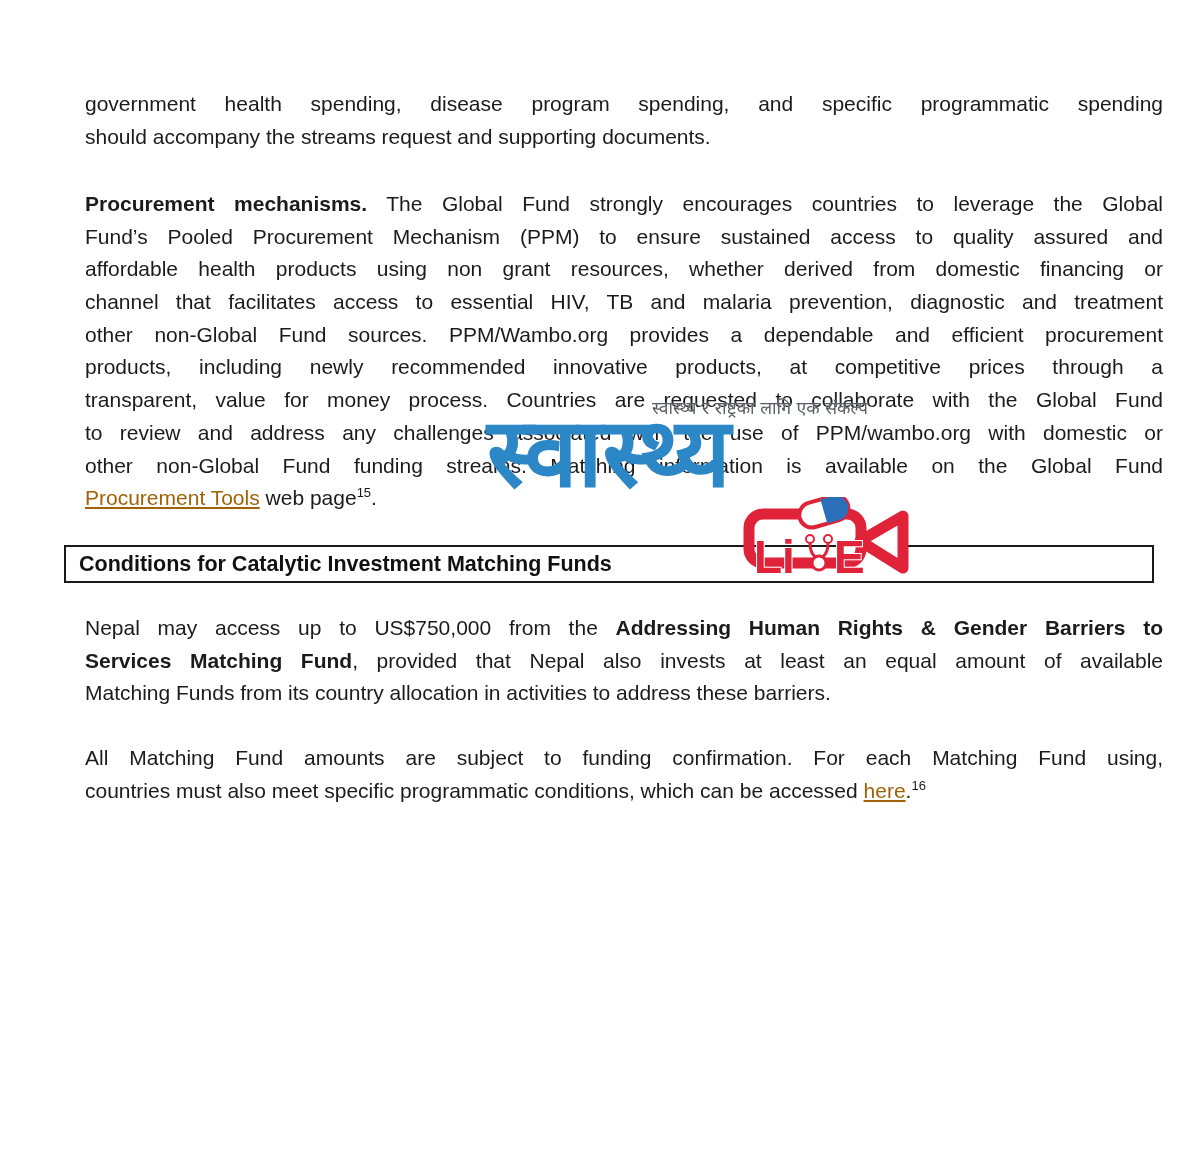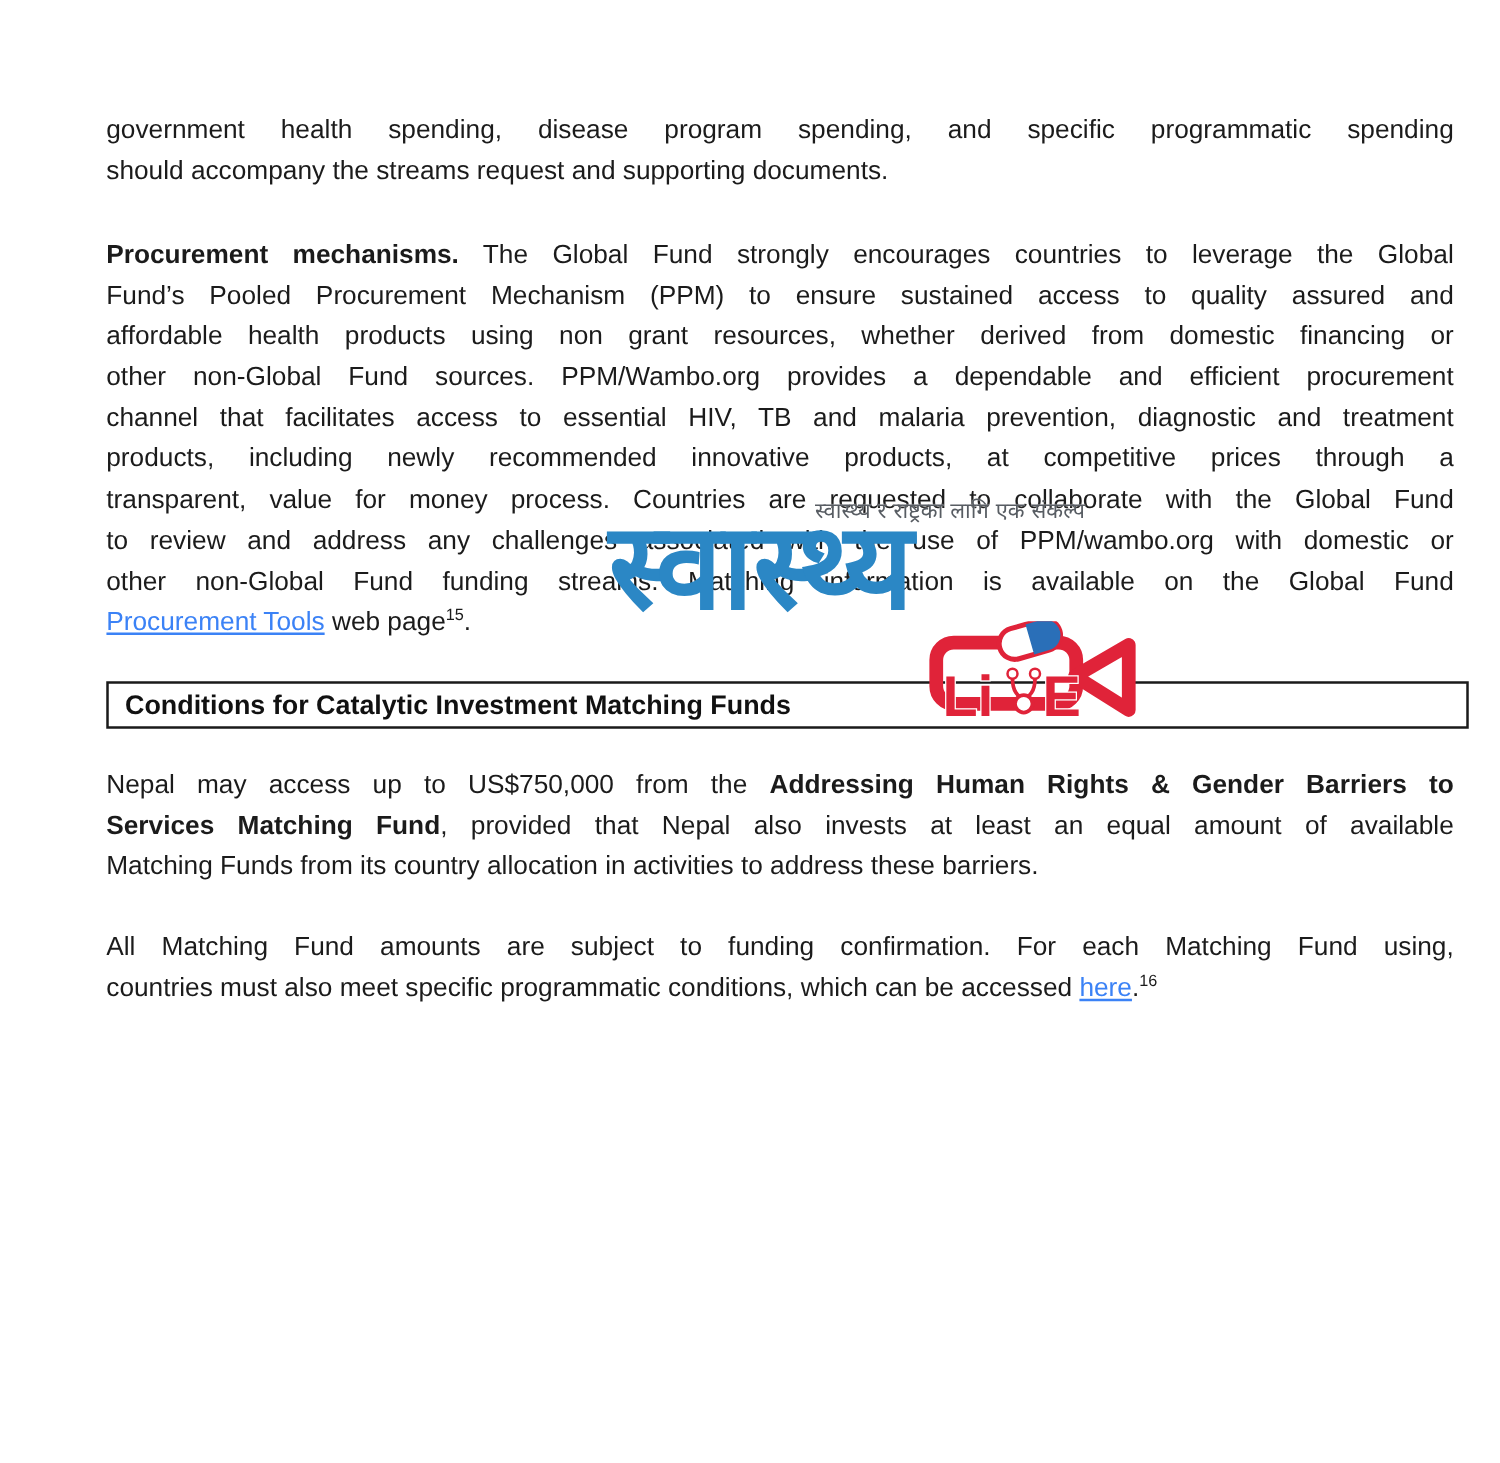--- a/index.html
+++ b/index.html
@@ -9,23 +9,23 @@
     font-family:"Liberation Sans", sans-serif; color:#1b1b1b; overflow:hidden;
   }
   .para { position:absolute; left:85px; width:1078px; }
   .tline {
     height:32.7px; line-height:32.7px; font-size:21px;
     text-align:justify; text-align-last:justify; overflow:hidden; white-space:normal;
   }
   .tline.tlast { text-align-last:left; }
   .tline b { font-weight:bold; }
   sup { font-size:13px; vertical-align:super; line-height:0; }
-  a.doclink { color:#3b82f6; text-decoration:underline; cursor:pointer; }
+  a.doclink { color:#a16207; text-decoration:underline; cursor:pointer; }
   .section-box {
-    position:absolute; left:85px; top:545px; width:1090px; height:38px;
+    position:absolute; left:64px; top:545px; width:1090px; height:38px;
     border:2px solid #1a1a1a; background:#ffffff;
   }
   .section-title {
     display:block; font-weight:bold; font-size:21.5px; line-height:34px; padding-left:13px;
     text-align:left; color:#111;
   }
   
   .watermark { position:absolute; left:0; top:0; width:1200px; height:930px; pointer-events:none; z-index:10; }
   .wm-tagline {
     position:absolute; left:605px; top:395px; width:310px; text-align:center;
@@ -46,22 +46,22 @@
 
   <div class="para" style="top:88px">
     <div class="tline"><span>government health spending, disease program spending, and specific programmatic spending</span></div>
     <div class="tline tlast"><span>should accompany the streams request and supporting documents.</span></div>
   </div>
 
   <div class="para" style="top:188px">
     <div class="tline"><b>Procurement mechanisms.</b><span> The Global Fund strongly encourages countries to leverage the Global</span></div>
     <div class="tline"><span>Fund’s Pooled Procurement Mechanism (PPM) to ensure sustained access to quality assured and</span></div>
     <div class="tline"><span>affordable health products using non grant resources, whether derived from domestic financing or</span></div>
+    <div class="tline"><span>channel that facilitates access to essential HIV, TB and malaria prevention, diagnostic and treatment</span></div>
     <div class="tline"><span>other non-Global Fund sources. PPM/Wambo.org provides a dependable and efficient procurement</span></div>
-    <div class="tline"><span>channel that facilitates access to essential HIV, TB and malaria prevention, diagnostic and treatment</span></div>
     <div class="tline"><span>products, including newly recommended innovative products, at competitive prices through a</span></div>
     <div class="tline"><span>transparent, value for money process. Countries are requested to collaborate with the Global Fund</span></div>
     <div class="tline"><span>to review and address any challenges associated with the use of PPM/wambo.org with domestic or</span></div>
     <div class="tline"><span>other non-Global Fund funding streams. Matching information is available on the Global Fund</span></div>
     <div class="tline tlast"><a class="doclink">Procurement Tools</a><span> web page</span><sup>15</sup><span>.</span></div>
   </div>
 
   <div class="section-box">
     <span class="section-title">Conditions for Catalytic Investment Matching Funds</span>
   </div>

